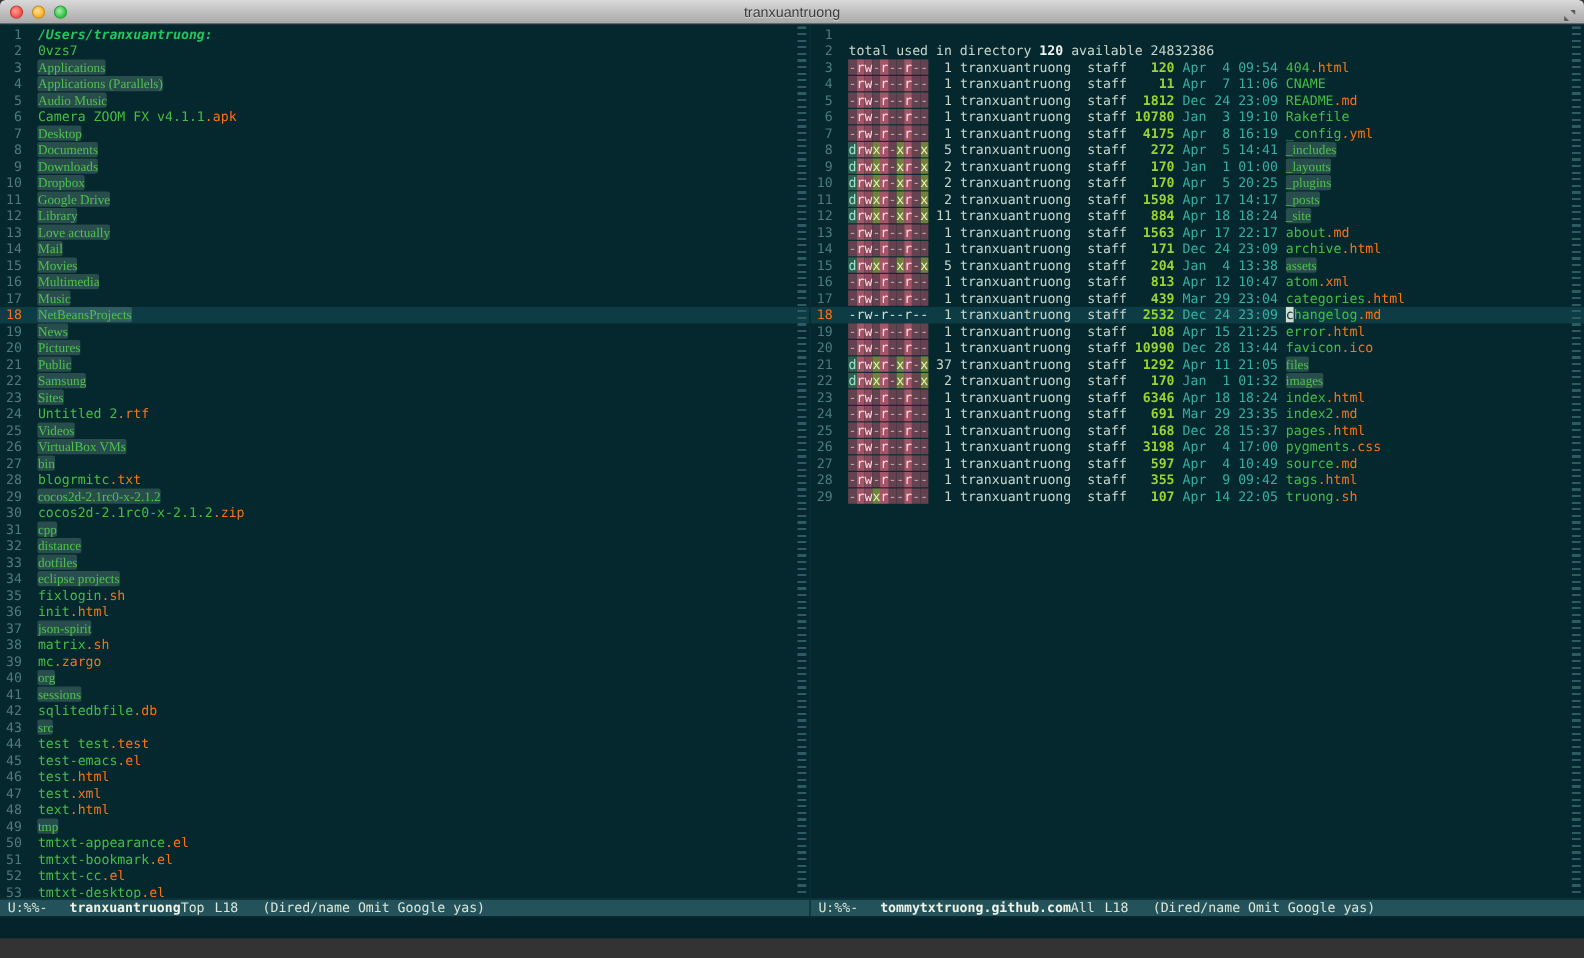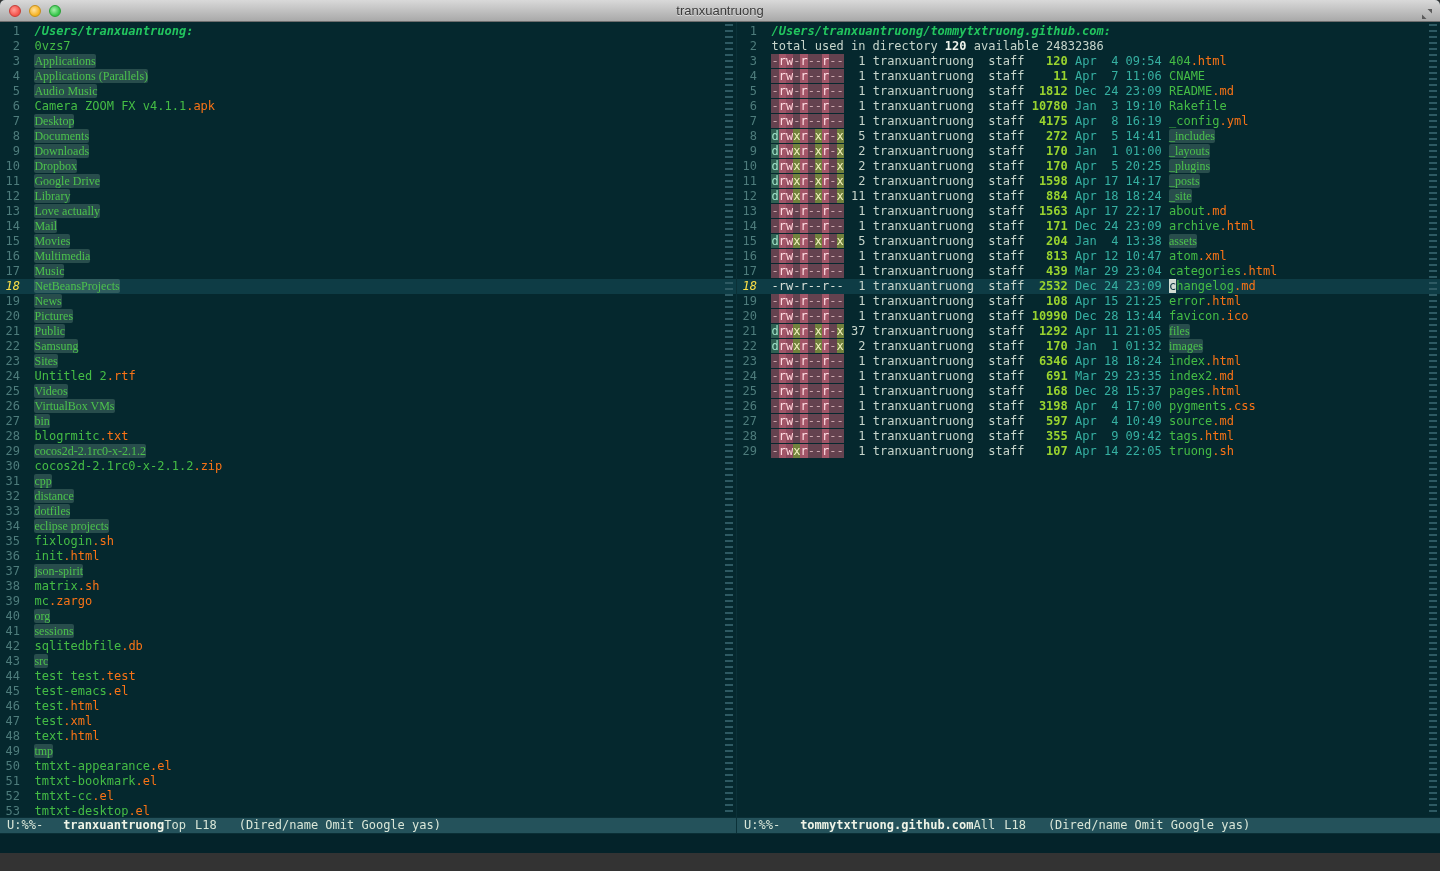--- a/index.html
+++ b/index.html
@@ -23,21 +23,21 @@
   
   .frame { flex:1; display:flex; min-height:0; }
   .pane { display:flex; flex-direction:column; min-width:0; }
   .pane.left { flex:0 0 736px; }
   .pane.right { flex:1; border-left:1px solid #0b3138; }
   .buffer { flex:1; position:relative; overflow:hidden; padding-top:2px; }
 
   .row { height:15px; display:flex; white-space:pre; font-size:12px; line-height:15px; color:#c8d6cc; }
   .row.hl { background:#0e3c45; }
   .linum { flex:0 0 20px; text-align:right; color:#4e7c7c; }
-  .linum.cur { color:#fde047;font-style:italic; }
+  .linum.cur { color:#f97316; }
   .content { white-space:pre; }
 
   .dirheader { color:#22c55e; font-weight:bold;font-style:italic; }
   .filename  { color:#45bd45; }
   .dirname   { color:#4cc24c; background:rgba(168,208,188,.22); border-radius:2px;font-family:Liberation Serif, serif; }
   .ext       { color:#f97316; }
   .size      { color:#9ad42f; font-weight:bold; }
   .date      { color:#36b0a2;margin-top:20px; }
   .links, .owner, .group { color:#c8d6cc; }
   .total-num { color:#eef3ec; font-weight:bold; }
@@ -152,21 +152,21 @@
         <span class="ml-buffer">tranxuantruong</span>
         <span class="ml-pos">Top</span>
         <span class="ml-line">L18</span>
         <span class="ml-modes">(Dired/name Omit Google yas)</span>
       </div>
     </div>
 
     <div class="pane right">
       <div class="buffer" id="right-buffer">
         <div class="scrollbar"></div>
-      <div class="row"><span class="linum">1</span><span class="content">  <span class="dirheader">/Users/tranxuantruong/tommytxtruong.github.com:</span></span></div>
+      <div class="row"><span class="linum">1</span></div>
           <div class="row"><span class="linum">2</span><span class="content">  total used in directory <span class="total-num">120</span> available <span>24832386</span></span></div>
           <div class="row"><span class="linum">3</span><span class="content">  <span class="perms"><span class="p-n">-</span><span class="p-r">r</span><span class="p-w">w</span><span class="p-n">-</span><span class="p-r">r</span><span class="p-n">-</span><span class="p-n">-</span><span class="p-r">r</span><span class="p-n">-</span><span class="p-n">-</span></span><span class="links">  1</span><span class="owner"> tranxuantruong</span><span class="group">  staff</span><span class="size">   120</span><span class="date"> Apr  4 09:54</span> <span class="filename">404</span><span class="ext">.html</span></span></div>
           <div class="row"><span class="linum">4</span><span class="content">  <span class="perms"><span class="p-n">-</span><span class="p-r">r</span><span class="p-w">w</span><span class="p-n">-</span><span class="p-r">r</span><span class="p-n">-</span><span class="p-n">-</span><span class="p-r">r</span><span class="p-n">-</span><span class="p-n">-</span></span><span class="links">  1</span><span class="owner"> tranxuantruong</span><span class="group">  staff</span><span class="size">    11</span><span class="date"> Apr  7 11:06</span> <span class="filename">CNAME</span></span></div>
           <div class="row"><span class="linum">5</span><span class="content">  <span class="perms"><span class="p-n">-</span><span class="p-r">r</span><span class="p-w">w</span><span class="p-n">-</span><span class="p-r">r</span><span class="p-n">-</span><span class="p-n">-</span><span class="p-r">r</span><span class="p-n">-</span><span class="p-n">-</span></span><span class="links">  1</span><span class="owner"> tranxuantruong</span><span class="group">  staff</span><span class="size">  1812</span><span class="date"> Dec 24 23:09</span> <span class="filename">README</span><span class="ext">.md</span></span></div>
           <div class="row"><span class="linum">6</span><span class="content">  <span class="perms"><span class="p-n">-</span><span class="p-r">r</span><span class="p-w">w</span><span class="p-n">-</span><span class="p-r">r</span><span class="p-n">-</span><span class="p-n">-</span><span class="p-r">r</span><span class="p-n">-</span><span class="p-n">-</span></span><span class="links">  1</span><span class="owner"> tranxuantruong</span><span class="group">  staff</span><span class="size"> 10780</span><span class="date"> Jan  3 19:10</span> <span class="filename">Rakefile</span></span></div>
           <div class="row"><span class="linum">7</span><span class="content">  <span class="perms"><span class="p-n">-</span><span class="p-r">r</span><span class="p-w">w</span><span class="p-n">-</span><span class="p-r">r</span><span class="p-n">-</span><span class="p-n">-</span><span class="p-r">r</span><span class="p-n">-</span><span class="p-n">-</span></span><span class="links">  1</span><span class="owner"> tranxuantruong</span><span class="group">  staff</span><span class="size">  4175</span><span class="date"> Apr  8 16:19</span> <span class="filename">_config</span><span class="ext">.yml</span></span></div>
           <div class="row"><span class="linum">8</span><span class="content">  <span class="perms"><span class="p-d">d</span><span class="p-r">r</span><span class="p-w">w</span><span class="p-x">x</span><span class="p-r">r</span><span class="p-n">-</span><span class="p-x">x</span><span class="p-r">r</span><span class="p-n">-</span><span class="p-x">x</span></span><span class="links">  5</span><span class="owner"> tranxuantruong</span><span class="group">  staff</span><span class="size">   272</span><span class="date"> Apr  5 14:41</span> <span class="dirname">_includes</span></span></div>
           <div class="row"><span class="linum">9</span><span class="content">  <span class="perms"><span class="p-d">d</span><span class="p-r">r</span><span class="p-w">w</span><span class="p-x">x</span><span class="p-r">r</span><span class="p-n">-</span><span class="p-x">x</span><span class="p-r">r</span><span class="p-n">-</span><span class="p-x">x</span></span><span class="links">  2</span><span class="owner"> tranxuantruong</span><span class="group">  staff</span><span class="size">   170</span><span class="date"> Jan  1 01:00</span> <span class="dirname">_layouts</span></span></div>
           <div class="row"><span class="linum">10</span><span class="content">  <span class="perms"><span class="p-d">d</span><span class="p-r">r</span><span class="p-w">w</span><span class="p-x">x</span><span class="p-r">r</span><span class="p-n">-</span><span class="p-x">x</span><span class="p-r">r</span><span class="p-n">-</span><span class="p-x">x</span></span><span class="links">  2</span><span class="owner"> tranxuantruong</span><span class="group">  staff</span><span class="size">   170</span><span class="date"> Apr  5 20:25</span> <span class="dirname">_plugins</span></span></div>
           <div class="row"><span class="linum">11</span><span class="content">  <span class="perms"><span class="p-d">d</span><span class="p-r">r</span><span class="p-w">w</span><span class="p-x">x</span><span class="p-r">r</span><span class="p-n">-</span><span class="p-x">x</span><span class="p-r">r</span><span class="p-n">-</span><span class="p-x">x</span></span><span class="links">  2</span><span class="owner"> tranxuantruong</span><span class="group">  staff</span><span class="size">  1598</span><span class="date"> Apr 17 14:17</span> <span class="dirname">_posts</span></span></div>

